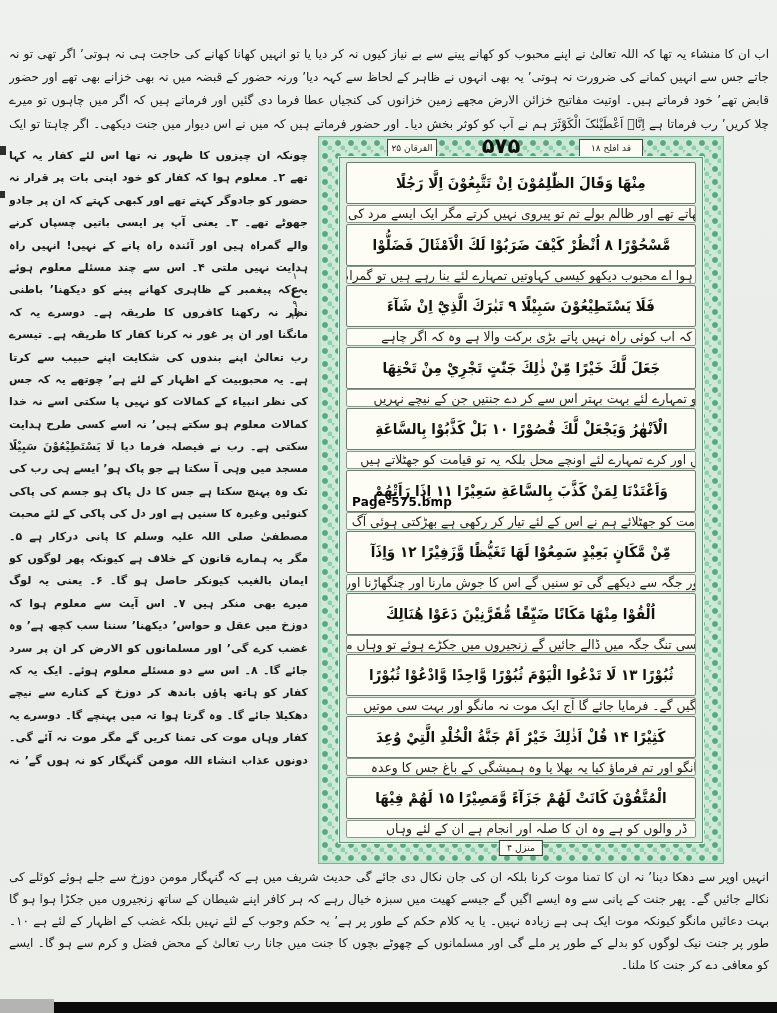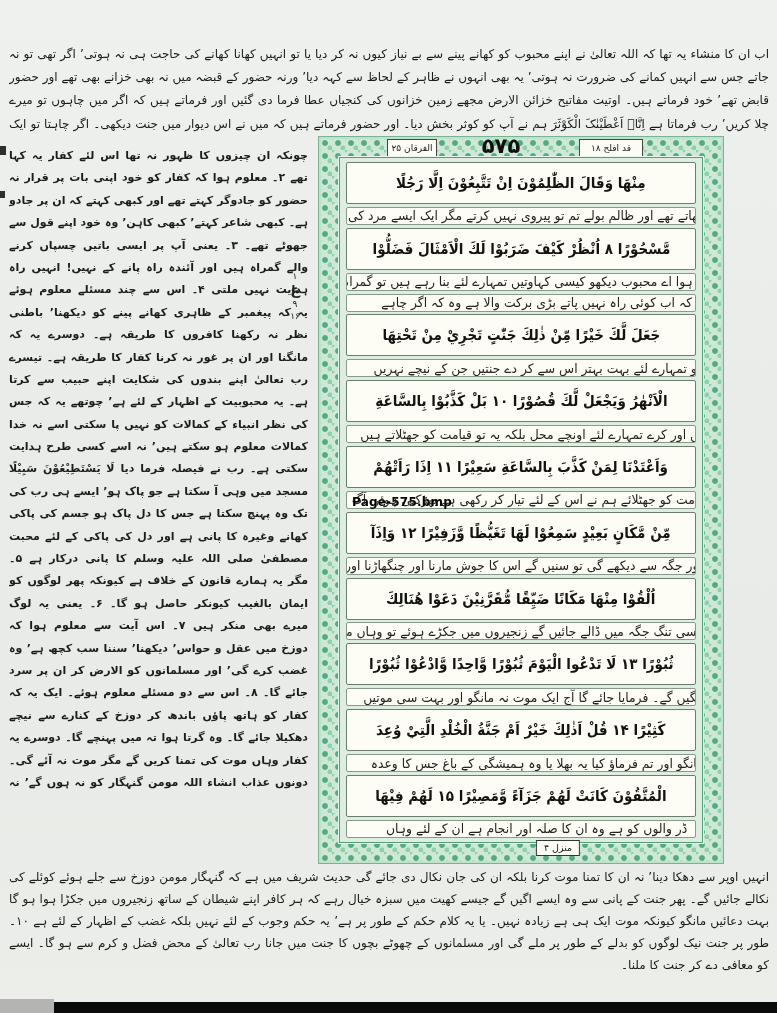--- a/index.html
+++ b/index.html
@@ -69,21 +69,21 @@
   }
   .hlabel.surah{ left:68px; top:2px; width:48px; height:16px;text-align:center; }
   .hlabel.juz{ left:260px; top:2px; width:62px; height:16px; }
   .hnum{
     position:absolute; left:152px; top:-3px; width:60px;
     font-size:21px; font-weight:bold; text-align:center; direction:rtl; color:#101010;
   }
   .manzil{
     position:absolute; bottom:7px; left:50%; transform:translateX(-50%);
     background:#fcfcf5; border:1px solid #333; font-size:9.5px; line-height:14px;
-    padding:0 7px; direction:rtl; color:#161614;margin-left:37px;
+    padding:0 7px; direction:rtl; color:#161614;
   }
 
   
   .filename-overlay{
     position:absolute; left:352px; top:495px;
     font-size:12px; font-weight:bold; color:#050505; letter-spacing:.2px;
     text-shadow:0 0 1px rgba(255,255,255,.6);
   }
   .edge-dash{ position:absolute; background:#2e2e2c; }
   .edge-dash.d1{ left:0; top:146px; width:6px; height:9px; }
@@ -105,35 +105,34 @@
       <div class="cline">جاتے جس سے انہیں کمانے کی ضرورت نہ ہوتی’ یہ بھی انہوں نے ظاہر کے لحاظ سے کہہ دیا’ ورنہ حضور کے قبضہ میں نہ بھی خزانے بھی تھے اور حضور جنتی باغوں پر</div>
       <div class="cline">قابض تھے’ خود فرماتے ہیں۔ اوتیت مفاتیح خزائن الارض مجھے زمین خزانوں کی کنجیاں عطا فرما دی گئیں اور فرماتے ہیں کہ اگر میں چاہوں تو میرے ساتھ سونے کے پہاڑ</div>
       <div class="cline">چلا کریں’ رب فرماتا ہے اِنَّاۤ اَعْطَیْنٰکَ الْکَوْثَرَ ہم نے آپ کو کوثر بخش دیا۔ اور حضور فرماتے ہیں کہ میں نے اس دیوار میں جنت دیکھی۔ اگر چاہتا تو ایک خوشہ توڑ لیتا مگر</div>
     </div>
 
   <div class="left-col">
 
   <div class="cline">چونکہ ان چیزوں کا ظہور نہ تھا اس لئے کفار یہ کہا کرتے</div>
       <div class="cline">تھے ۲۔ معلوم ہوا کہ کفار کو خود اپنی بات پر قرار نہ تھا کبھی</div>
       <div class="cline">حضور کو جادوگر کہتے تھے اور کبھی کہتے کہ ان پر جادو کیا گیا</div>
-      <div class="cline">ہے۔ کبھی شاعر کہتے’ کبھی کاہن’ وہ خود اپنے قول سے</div>
       <div class="cline">جھوٹے تھے۔ ۳۔ یعنی آپ پر ایسی باتیں چسپاں کرنے</div>
       <div class="cline">والے گمراہ ہیں اور آئندہ راہ پانے کے نہیں! انہیں راہ</div>
       <div class="cline">ہدایت نہیں ملتی ۴۔ اس سے چند مسئلے معلوم ہوئے ایک</div>
       <div class="cline">یہ کہ پیغمبر کے ظاہری کھانے پینے کو دیکھنا’ باطنی کمالات پر</div>
       <div class="cline">نظر نہ رکھنا کافروں کا طریقہ ہے۔ دوسرے یہ کہ معجزات</div>
       <div class="cline">مانگنا اور ان پر غور نہ کرنا کفار کا طریقہ ہے۔ تیسرے یہ کہ</div>
       <div class="cline">رب تعالیٰ اپنے بندوں کی شکایت اپنے حبیب سے کرتا</div>
       <div class="cline">ہے۔ یہ محبوبیت کے اظہار کے لئے ہے’ چوتھے یہ کہ جس</div>
       <div class="cline">کی نظر انبیاء کے کمالات کو نہیں پا سکتی اسے نہ خدا کے</div>
       <div class="cline">کمالات معلوم ہو سکتے ہیں’ نہ اسے کسی طرح ہدایت مل</div>
       <div class="cline">سکتی ہے۔ رب نے فیصلہ فرما دیا لَا یَسْتَطِیْعُوْنَ سَبِیْلًا جیسے</div>
       <div class="cline">مسجد میں وہی آ سکتا ہے جو پاک ہو’ ایسے ہی رب کی بارگاہ</div>
       <div class="cline">تک وہ پہنچ سکتا ہے جس کا دل پاک ہو جسم کی پاکی کے لئے</div>
-      <div class="cline">کھانے وغیرہ کا پانی ہے اور دل کی پاکی کے لئے محبت</div>
+      <div class="cline">کنوئیں وغیرہ کا سنیں ہے اور دل کی پاکی کے لئے محبت</div>
       <div class="cline">مصطفیٰ صلی اللہ علیہ وسلم کا پانی درکار ہے ۵۔ یعنی ہم اس</div>
       <div class="cline">مگر یہ ہمارے قانون کے خلاف ہے کیونکہ پھر لوگوں کو</div>
       <div class="cline">ایمان بالغیب کیونکر حاصل ہو گا۔ ۶۔ یعنی یہ لوگ صرف</div>
       <div class="cline">میرے بھی منکر ہیں ۷۔ اس آیت سے معلوم ہوا کہ</div>
       <div class="cline">دوزخ میں عقل و حواس’ دیکھنا’ سننا سب کچھ ہے’ وہ</div>
       <div class="cline">غضب کرے گی’ اور مسلمانوں کو الارض کر ان پر سرد ہو</div>
       <div class="cline">جائے گا۔ ۸۔ اس سے دو مسئلے معلوم ہوئے۔ ایک یہ کہ</div>
       <div class="cline">کفار کو ہاتھ پاؤں باندھ کر دوزخ کے کنارے سے نیچے</div>
       <div class="cline">دھکیلا جائے گا۔ وہ گرتا ہوا تہ میں پہنچے گا۔ دوسرے یہ کہ</div>
       <div class="cline">کفار وہاں موت کی تمنا کریں گے مگر موت نہ آئے گی۔ یہ</div>
@@ -163,20 +162,23 @@
         </div>
 
         <div class="row arabic">
           <span>مَّسْحُوْرًا ۸ اُنْظُرْ كَيْفَ ضَرَبُوْا لَكَ الْاَمْثَالَ فَضَلُّوْا</span>
         </div>
 
         <div class="row urdu">
           <span>جس پر جادو ہوا اے محبوب دیکھو کیسی کہاوتیں تمہارے لئے بنا رہے ہیں تو گمراہ ہوئے</span>
         </div>
 
+        <div class="row arabic">
+          <span>فَلَا يَسْتَطِيْعُوْنَ سَبِيْلًا ۹ تَبٰرَكَ الَّذِيْٓ اِنْ شَآءَ</span>
+        </div>
 
         <div class="row urdu">
           <span>کہ اب کوئی راہ نہیں پاتے بڑی برکت والا ہے وہ کہ اگر چاہے</span>
         </div>
 
         <div class="row arabic">
           <span>جَعَلَ لَّكَ خَيْرًا مِّنْ ذٰلِكَ جَنّٰتٍ تَجْرِيْ مِنْ تَحْتِهَا</span>
         </div>
 
         <div class="row urdu">

